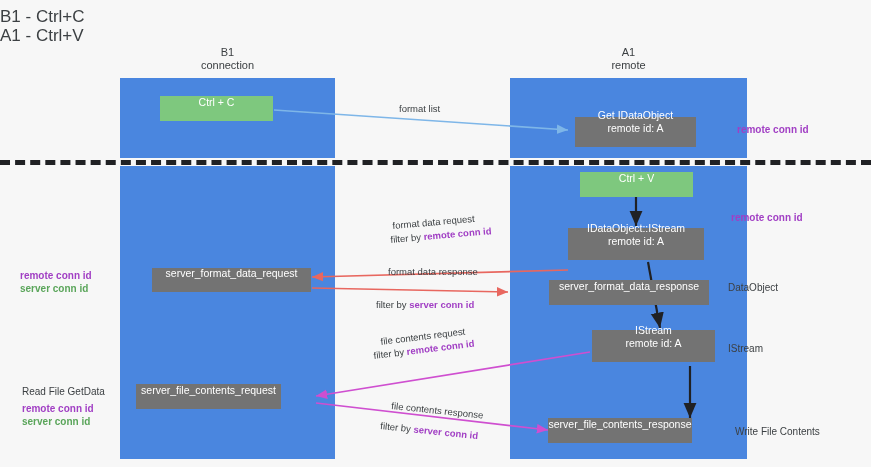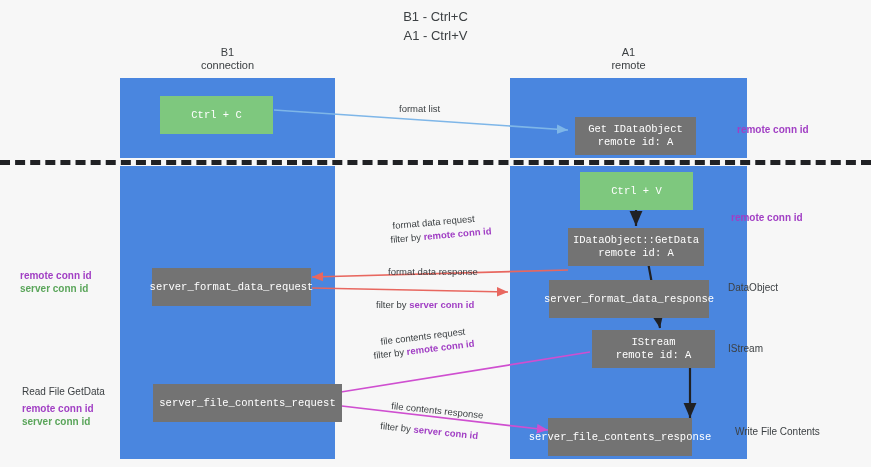--- a/index.html
+++ b/index.html
@@ -25,40 +25,38 @@
     text-align:center;
     font-size:11px;
     line-height:13px;
     color:#3c4043;
   }
 
   
   .title{
     position:absolute;
     left:0;right:0;top:7px;
-    text-align:center;
-    font-size:13px;
+    font-size:17px;
     line-height:19px;
     color:#3c4043;
   }
 
   
   .node{
     position:absolute;
     box-sizing:border-box;
     display:flex;
     flex-direction:column;
     align-items:center;
-    justify-content:center;
+    justify-content:flex-end;
     color:#ffffff;
     font-size:10.5px;
     line-height:13px;
     text-align:center;
-    padding:19px 4px;
-    font-family:Liberation Mono, monospace;
+    padding:12px 4px;
   }
   .node.green{background:#7ec87e;}
   .node.orange{background:#737373;}
   .node .l2{font-size:10.5px;}
 
   
   .ann{
     position:absolute;
     font-size:10px;
     line-height:13px;
@@ -155,38 +153,38 @@
   <div class="node orange" style="left:575px;top:117px;width:121px;height:30px;">
     <div>Get IDataObject</div>
     <div class="l2">remote id: A</div>
   </div>
 
   <div class="node green" style="left:580px;top:172px;width:113px;height:25px;">
     <div>Ctrl + V</div>
   </div>
 
   <div class="node orange" style="left:568px;top:228px;width:136px;height:32px;">
-    <div>IDataObject::GetData</div>
+    <div>IDataObject::IStream</div>
     <div class="l2">remote id: A</div>
   </div>
 
   <div class="node orange" style="left:152px;top:268px;width:159px;height:18px;">
     <div>server_format_data_request</div>
   </div>
 
   <div class="node orange" style="left:513px;top:280px;width:160px;height:25px;margin-left:36px;">
     <div>server_format_data_response</div>
   </div>
 
   <div class="node orange" style="left:592px;top:330px;width:123px;height:32px;">
     <div>IStream</div>
     <div class="l2">remote id: A</div>
   </div>
 
-  <div class="node orange" style="left:153px;top:384px;width:189px;height:25px;">
+  <div class="node orange" style="left:136px;top:384px;width:145px;height:25px;">
     <div>server_file_contents_request</div>
   </div>
 
   <div class="node orange" style="left:548px;top:418px;width:144px;height:25px;">
     <div>server_file_contents_response</div>
   </div>
 
   <div class="elabel" style="left:399px;top:103px;">format list</div>
 
   <div class="elabel" style="left:392px;top:220px;transform:rotate(-5deg);transform-origin:left top;">format data request</div>

